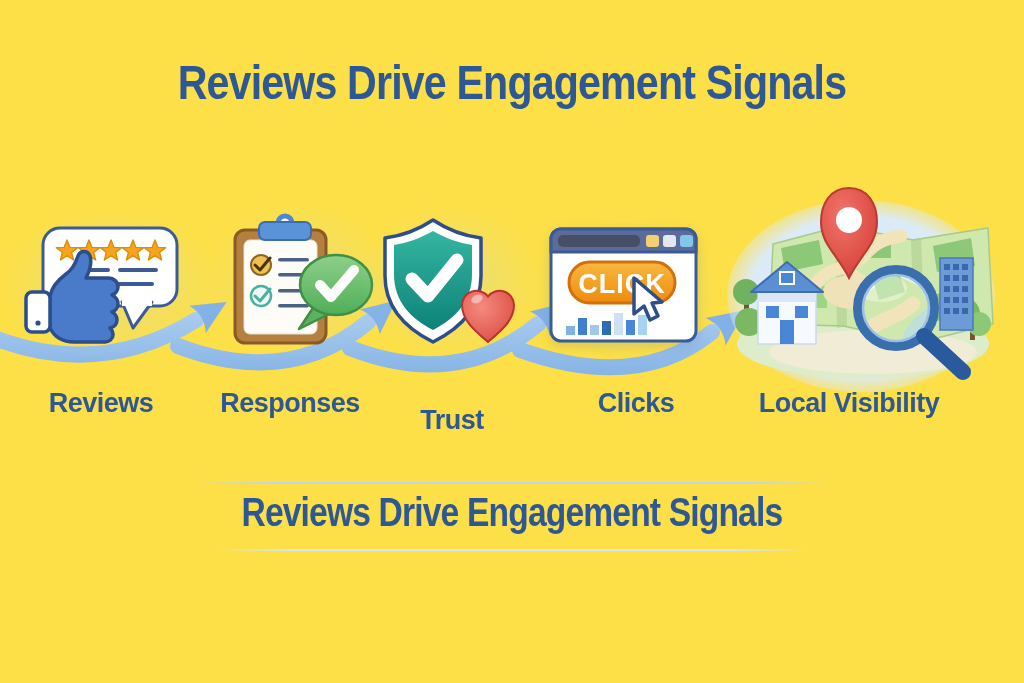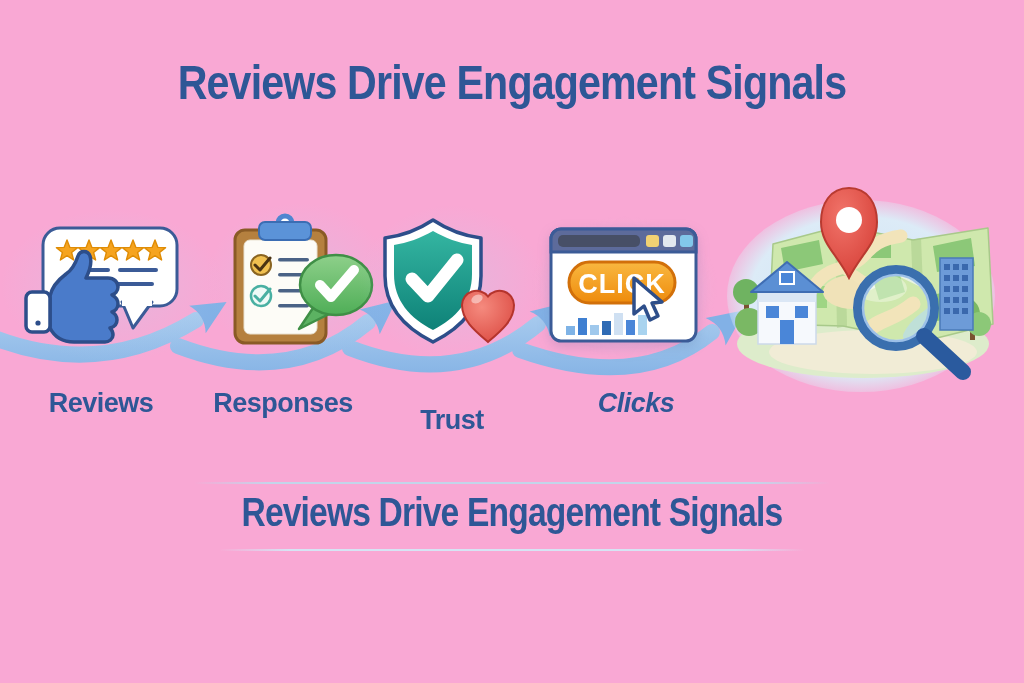--- a/index.html
+++ b/index.html
@@ -1,17 +1,17 @@
 <!DOCTYPE html>
 <html><head>
 <meta charset="utf-8">
 <style>
   html,body{margin:0;padding:0;background:#fff;}
   body{font-family:"Liberation Sans", sans-serif;}
-  .canvas{position:relative;width:1024px;height:683px;background:#f9a8d4;overflow:hidden;}
+  .canvas{position:relative;width:1024px;height:683px;background:#fde047;overflow:hidden;}
 
   .title-top{position:absolute;top:54px;left:0;width:1024px;text-align:center;margin:0;}
   .title-top span{display:inline-block;font-size:49px;font-weight:bold;color:#2e5796;
     letter-spacing:-1px;transform:scaleX(.84);transform-origin:center;}
 
   .flow-arrows{position:absolute;left:0;top:0;z-index:1;}
 
   .stage{position:absolute;z-index:2;}
   .stage::before{content:"";position:absolute;left:-12%;top:-8%;width:124%;height:116%;
     background:radial-gradient(closest-side, rgba(185,212,240,.30), rgba(185,212,240,0));
@@ -19,21 +19,21 @@
   .stage svg{display:block;}
   .st-reviews{left:22px;top:220px;}
   .st-responses{left:223px;top:213px;}
   .st-trust{left:376px;top:216px;}
   .st-clicks{left:548px;top:226px;filter:drop-shadow(0 4px 6px rgba(60,90,140,.18));}
   .st-map{left:723px;top:176px;}
   .st-map::before{display:none;}
 
   .stage-label{position:absolute;top:388px;width:300px;text-align:center;
     font-size:27px;font-weight:bold;color:#2e5796;z-index:3;letter-spacing:-.5px;}
-  .lbl-0{left:-49px;} .lbl-1{left:133px;} .lbl-2{left:302px;margin-top:17px;} .lbl-3{left:486px;font-style:italic;} .lbl-4{left:699px;}
+  .lbl-0{left:-49px;} .lbl-1{left:140px;} .lbl-2{left:302px;margin-top:17px;} .lbl-3{left:486px;} .lbl-4{left:699px;}
 
   .bottom-banner{position:absolute;left:0;top:482px;width:1024px;z-index:2;}
   .rule{height:2px;border-radius:2px;margin:0 auto;}
   .rule-top{width:636px;background:linear-gradient(90deg,rgba(201,217,236,0),#c3d5ea 12%,#c3d5ea 88%,rgba(201,217,236,0));}
   .rule-bottom{width:586px;margin-top:14px;background:linear-gradient(90deg,rgba(214,228,244,0),#d6e4f4 12%,#d6e4f4 88%,rgba(214,228,244,0));}
   .title-bottom{margin:6px 0 0 0;text-align:center;}
   .title-bottom span{display:inline-block;font-size:40px;font-weight:bold;color:#2e5796;
     letter-spacing:-1px;transform:scaleX(.84);transform-origin:center;}
 </style>
 </head>
@@ -283,20 +283,21 @@
         <circle cx="173" cy="132" r="33" fill="none" stroke="#9cc0e8" stroke-width="2.5"></circle>
         <line x1="201" y1="160" x2="240" y2="196" stroke="#2a5a9e" stroke-width="16" stroke-linecap="round"></line>
       </g>
     </svg>
   </div>
 
   <span class="stage-label lbl-0">Reviews</span>
   <span class="stage-label lbl-1">Responses</span>
   <span class="stage-label lbl-2">Trust</span>
   <span class="stage-label lbl-3">Clicks</span>
+  <span class="stage-label lbl-4">Local Visibility</span>
 
   <div class="bottom-banner">
     <div class="rule rule-top"></div>
     <h2 class="title-bottom"><span>Reviews Drive Engagement Signals</span></h2>
     <div class="rule rule-bottom"></div>
   </div>
 
 </div>
 
 </body></html>

